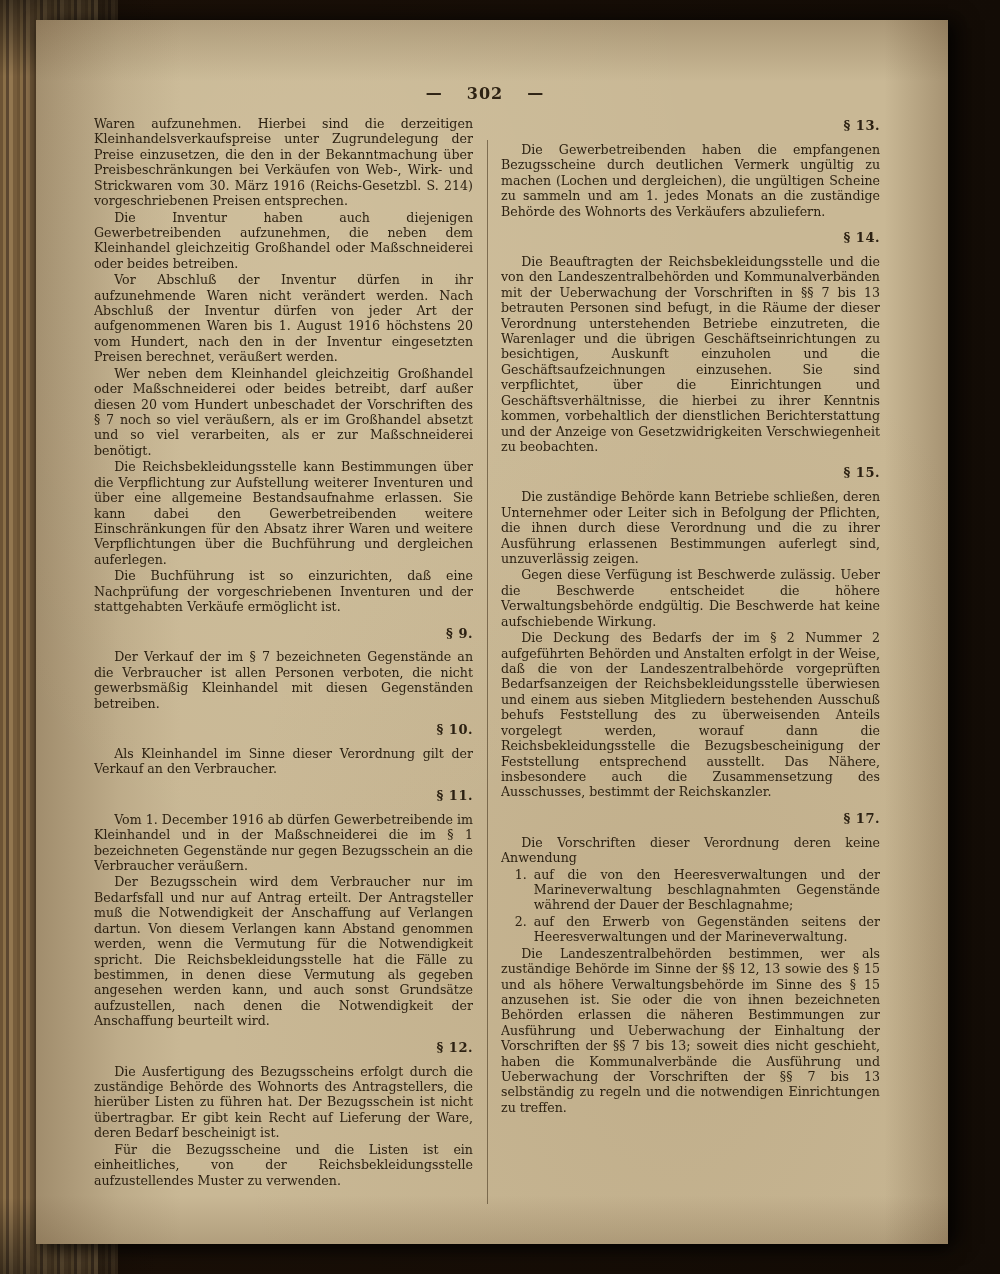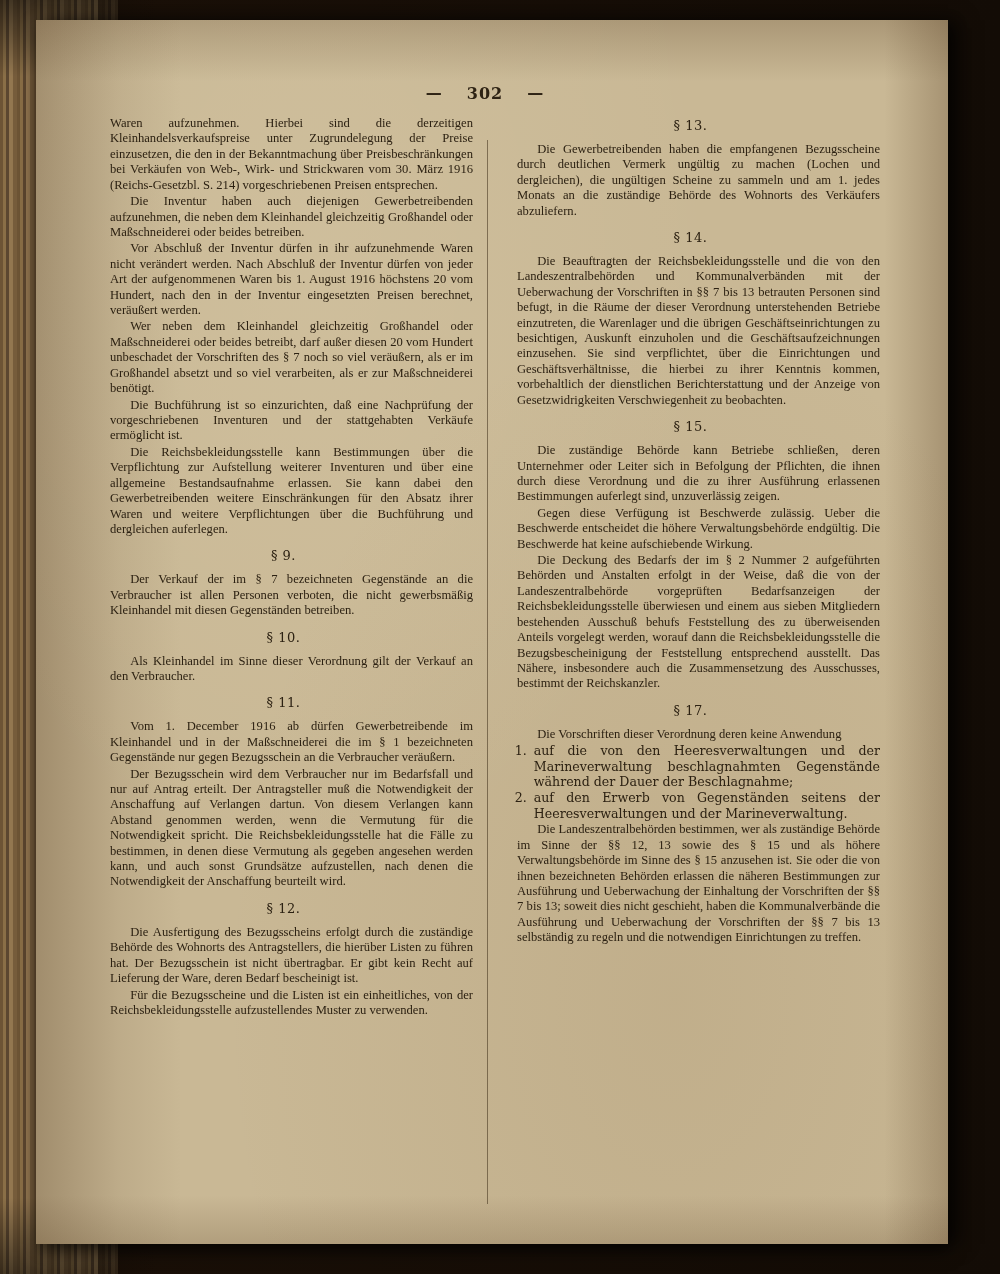--- a/index.html
+++ b/index.html
@@ -57,26 +57,26 @@
   }
   .cols {
     display: flex; gap: 28px; height: 100%;
   }
   .col {
     width: 379px; height: 100%; overflow: hidden;
     color: #2c2112;
     font-size: 12.6px; line-height: 1.225;
     text-align: justify;
   }
-  .para { margin: 0 0 1px 16px; text-indent: 1.6em; font-family: Liberation Serif, serif; }
+  .para { margin: 0 0 1px 0; text-indent: 1.6em; }
   .para.first { text-indent: 0; }
   .sec-head {
-    text-align: center; text-indent: 0;
+    text-align: right; text-indent: 0;
     margin: 11px 0 8px 0;
-    font-weight: normal; font-size: 13px; letter-spacing: 0.5px;
+    font-weight: bold; font-size: 13px; letter-spacing: 0.5px;
   }
   .list-item {
     margin: 0 0 1px 0; text-indent: 0;
     padding-left: 2.6em; position: relative;
   }
   .list-item .num { position: absolute; left: 1.1em; }
   .list-item-text { display: inline; }
 </style>
 </head>
 <body>
@@ -96,22 +96,22 @@
 
 <div class="text-wrap">
   <div class="col-divider"></div>
   <div class="cols">
 
     <div class="col">
       <p class="para first">Waren aufzunehmen. Hierbei sind die derzeitigen Kleinhandelsverkaufspreise unter Zugrundelegung der Preise einzusetzen, die den in der Bekanntmachung über Preisbeschränkungen bei Verkäufen von Web-, Wirk- und Strickwaren vom 30. März 1916 (Reichs-Gesetzbl. S. 214) vorgeschriebenen Preisen entsprechen.</p>
       <p class="para">Die Inventur haben auch diejenigen Gewerbetreibenden aufzunehmen, die neben dem Kleinhandel gleichzeitig Großhandel oder Maßschneiderei oder beides betreiben.</p>
       <p class="para">Vor Abschluß der Inventur dürfen in ihr aufzunehmende Waren nicht verändert werden. Nach Abschluß der Inventur dürfen von jeder Art der aufgenommenen Waren bis 1. August 1916 höchstens 20 vom Hundert, nach den in der Inventur eingesetzten Preisen berechnet, veräußert werden.</p>
       <p class="para">Wer neben dem Kleinhandel gleichzeitig Großhandel oder Maßschneiderei oder beides betreibt, darf außer diesen 20 vom Hundert unbeschadet der Vorschriften des § 7 noch so viel veräußern, als er im Großhandel absetzt und so viel verarbeiten, als er zur Maßschneiderei benötigt.</p>
+      <p class="para">Die Reichsbekleidungsstelle kann Bestimmungen über die Verpflichtung zur Aufstellung weiterer Inventuren und über eine allgemeine Bestandsaufnahme erlassen. Sie kann dabei den Gewerbetreibenden weitere Einschränkungen für den Absatz ihrer Waren und weitere Verpflichtungen über die Buchführung und dergleichen auferlegen.</p>
       <p class="para">Die Buchführung ist so einzurichten, daß eine Nachprüfung der vorgeschriebenen Inventuren und der stattgehabten Verkäufe ermöglicht ist.</p>
-      <p class="para">Die Reichsbekleidungsstelle kann Bestimmungen über die Verpflichtung zur Aufstellung weiterer Inventuren und über eine allgemeine Bestandsaufnahme erlassen. Sie kann dabei den Gewerbetreibenden weitere Einschränkungen für den Absatz ihrer Waren und weitere Verpflichtungen über die Buchführung und dergleichen auferlegen.</p>
       <p class="sec-head">§ 9.</p>
       <p class="para">Der Verkauf der im § 7 bezeichneten Gegenstände an die Verbraucher ist allen Personen verboten, die nicht gewerbsmäßig Kleinhandel mit diesen Gegenständen betreiben.</p>
       <p class="sec-head">§ 10.</p>
       <p class="para">Als Kleinhandel im Sinne dieser Verordnung gilt der Verkauf an den Verbraucher.</p>
       <p class="sec-head">§ 11.</p>
       <p class="para">Vom 1. December 1916 ab dürfen Gewerbetreibende im Kleinhandel und in der Maßschneiderei die im § 1 bezeichneten Gegenstände nur gegen Bezugsschein an die Verbraucher veräußern.</p>
       <p class="para">Der Bezugsschein wird dem Verbraucher nur im Bedarfsfall und nur auf Antrag erteilt. Der Antragsteller muß die Notwendigkeit der Anschaffung auf Verlangen dartun. Von diesem Verlangen kann Abstand genommen werden, wenn die Vermutung für die Notwendigkeit spricht. Die Reichsbekleidungsstelle hat die Fälle zu bestimmen, in denen diese Vermutung als gegeben angesehen werden kann, und auch sonst Grundsätze aufzustellen, nach denen die Notwendigkeit der Anschaffung beurteilt wird.</p>
       <p class="sec-head">§ 12.</p>
       <p class="para">Die Ausfertigung des Bezugsscheins erfolgt durch die zuständige Behörde des Wohnorts des Antragstellers, die hierüber Listen zu führen hat. Der Bezugsschein ist nicht übertragbar. Er gibt kein Recht auf Lieferung der Ware, deren Bedarf bescheinigt ist.</p>
       <p class="para">Für die Bezugsscheine und die Listen ist ein einheitliches, von der Reichsbekleidungsstelle aufzustellendes Muster zu verwenden.</p>

